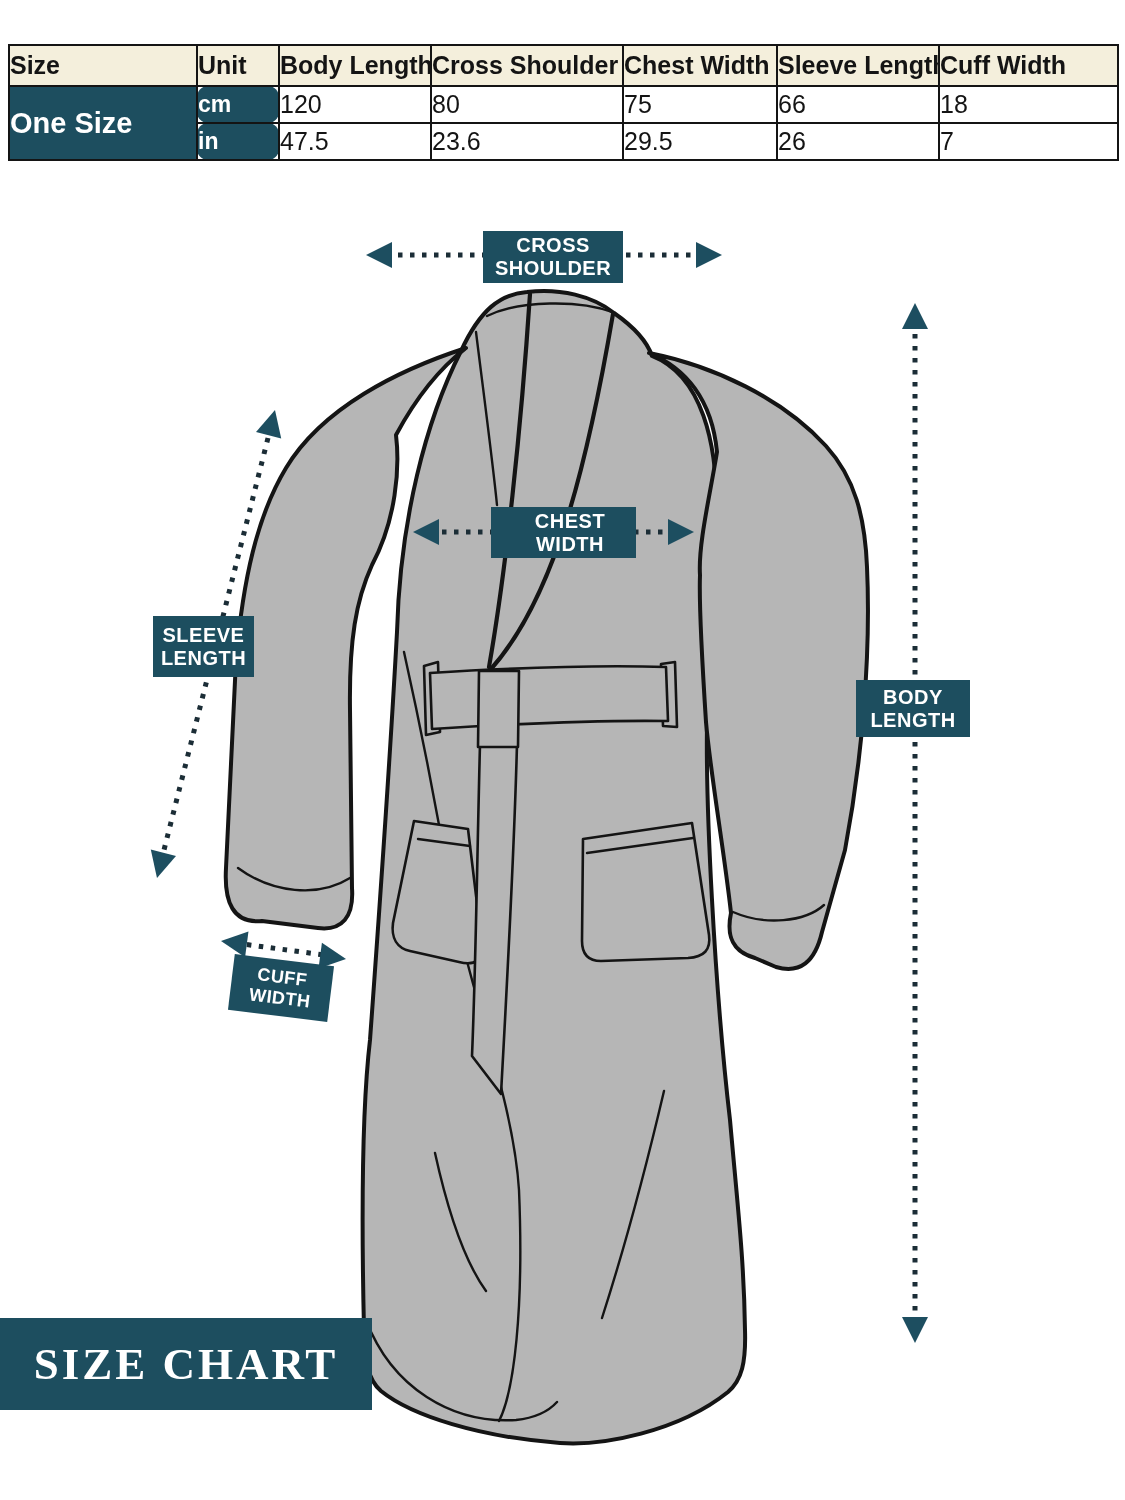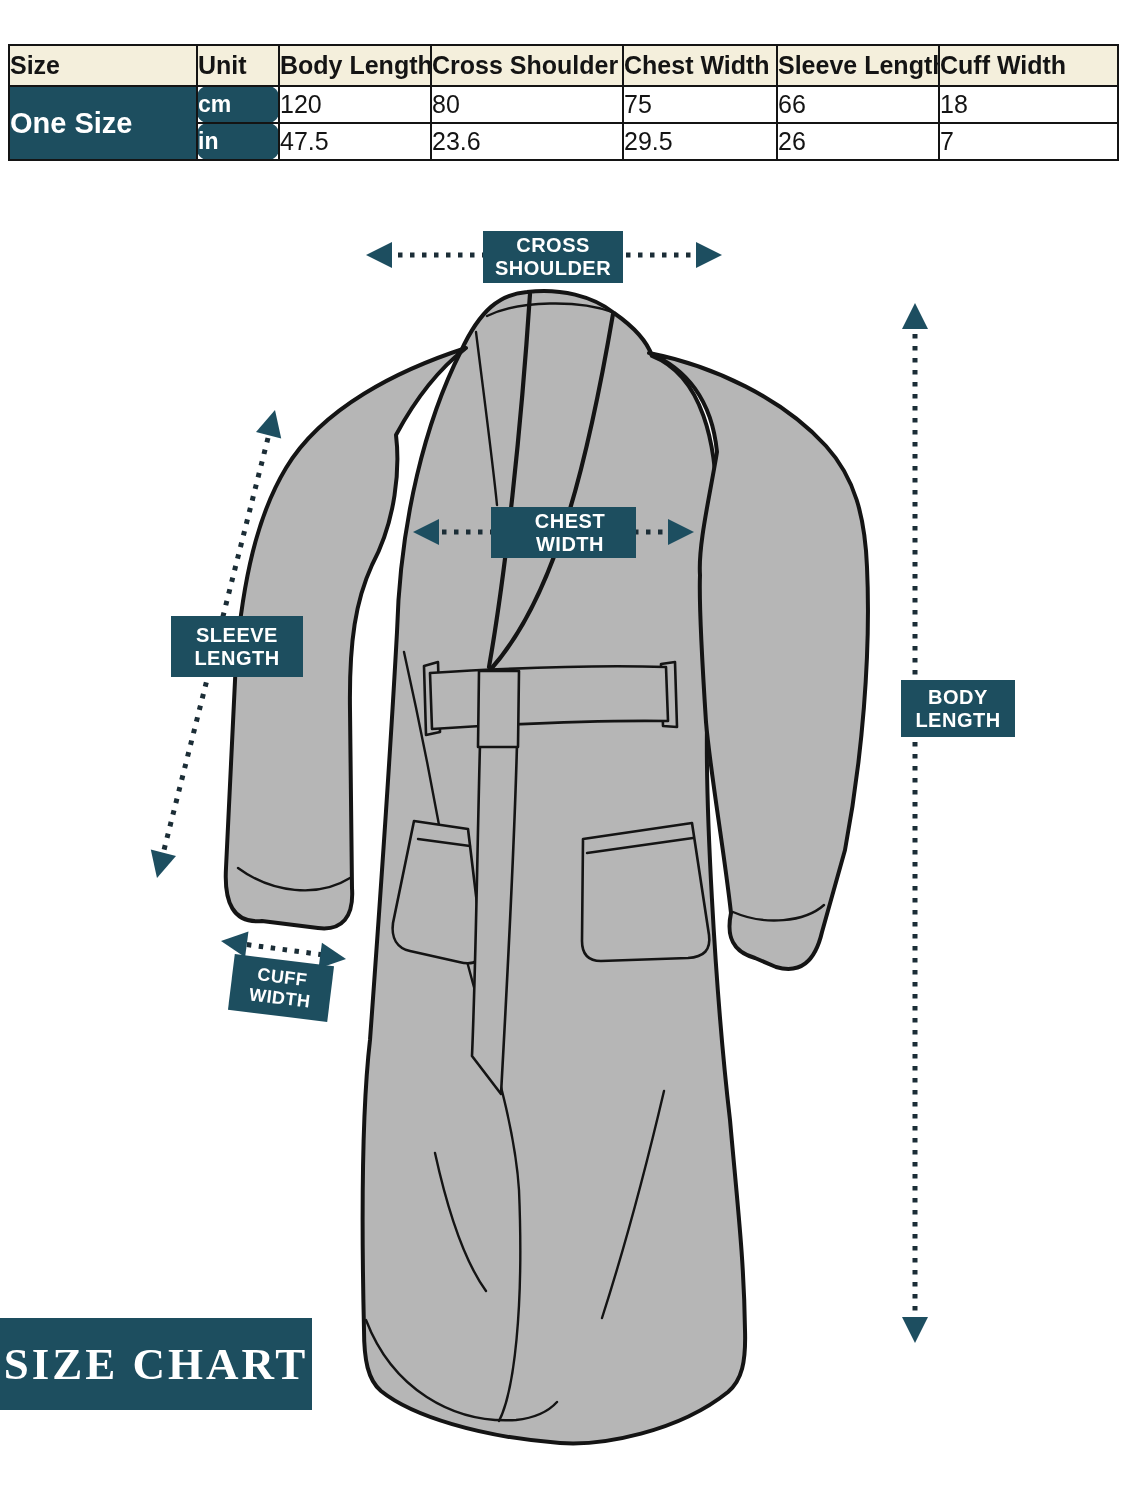--- a/index.html
+++ b/index.html
@@ -33,27 +33,27 @@
 
   .mlabel {
     position:absolute; background:#1d4e5f; color:#ffffff;
     font-weight:bold; text-align:center; letter-spacing:0.5px;
     display:flex; flex-direction:column; justify-content:center;
     font-size:20px; line-height:1.15;
   }
   .mlabel span { display:block; }
   .lbl-cross  { left:483px; top:231px;  width:140px; height:52px; }
   .lbl-chest  { left:491px; top:507px;  width:132px; height:51px;padding-left:13px; }
-  .lbl-sleeve { left:153px; top:616px;  width:132px; height:61px;margin-left:18px; }
-  .lbl-body   { left:901px; top:680px;  width:114px; height:57px; }
+  .lbl-sleeve { left:153px; top:616px;  width:101px; height:61px; }
+  .lbl-body   { left:856px; top:680px;  width:114px; height:57px; }
   .lbl-cuff   { left:231px; top:960px;  width:100px; height:56px; font-size:18px; transform:rotate(7deg); }
 
   
   .sizechart-banner {
-    position:absolute; left:0; top:1318px; width:312px; height:92px;
+    position:absolute; left:0; top:1318px; width:372px; height:92px;
     background:#1d4e5f; color:#ffffff;
     display:flex; align-items:center; justify-content:center;
     font-family:"Liberation Serif", serif; font-weight:bold;
     font-size:45px; letter-spacing:3px;
   }
 </style>
 </head>
 <body>
 
 <table class="size-table">

